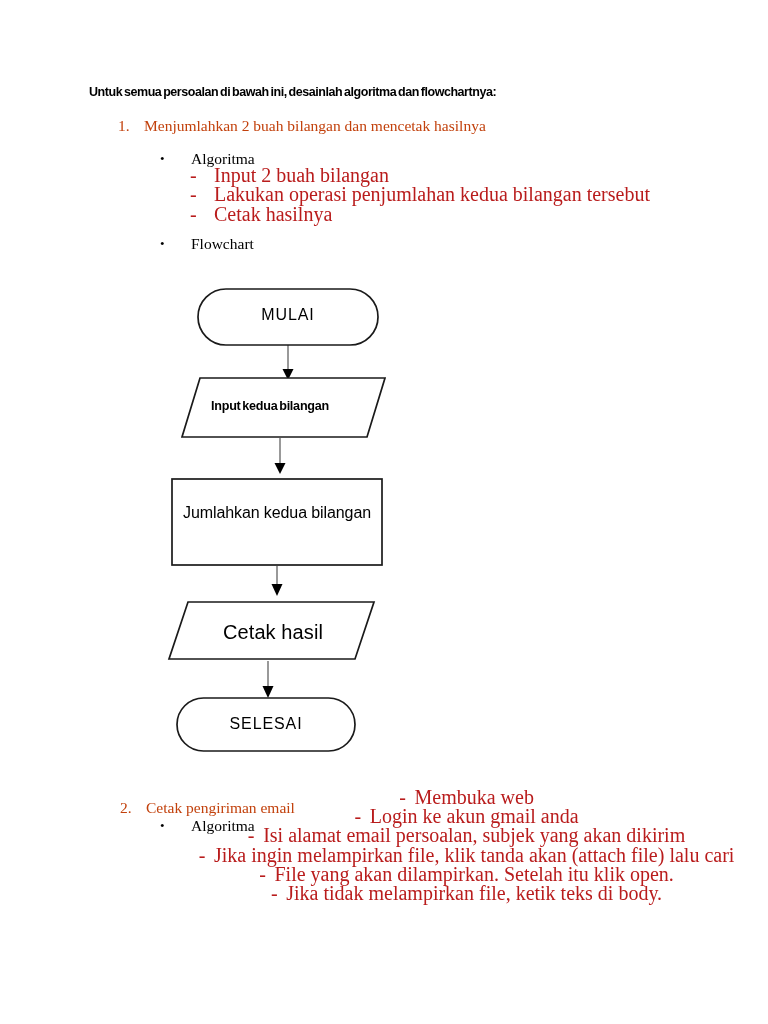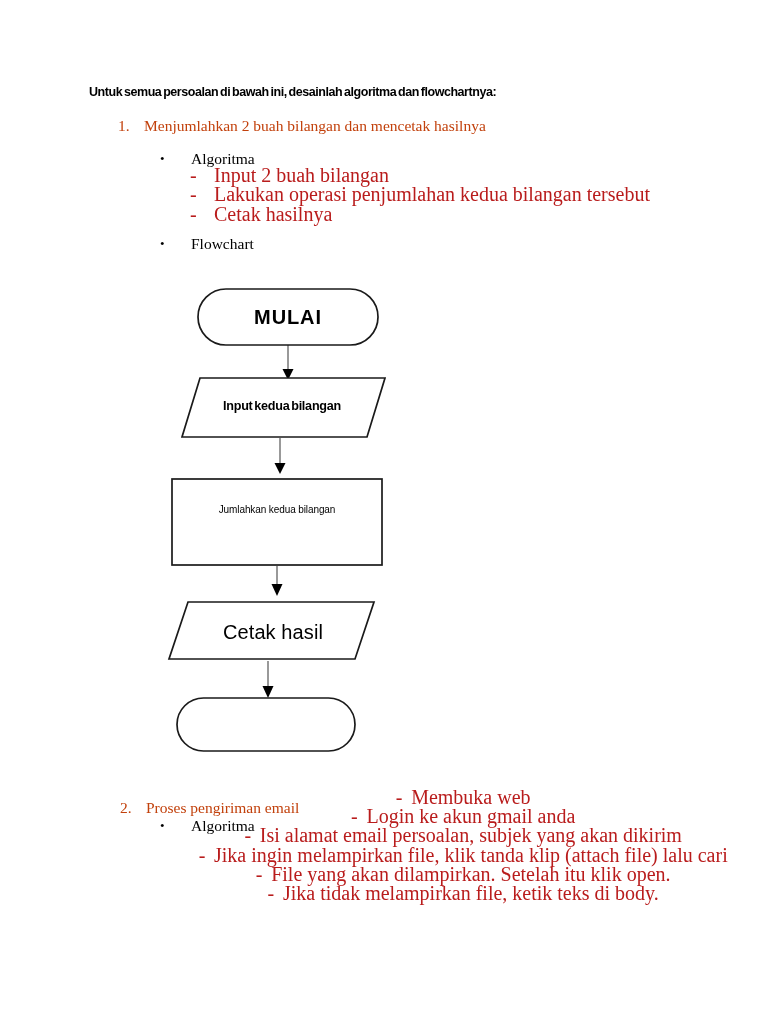--- a/index.html
+++ b/index.html
@@ -88,33 +88,33 @@
   }
   .shape-label {
     position: absolute;
     font-family: "Liberation Sans", sans-serif;
     font-weight: bold;
     color: #000;
     white-space: nowrap;
     text-align: center;
   }
   .lbl-terminator {
-    font-weight: bold;
-    font-size: 20px;
+    font-weight: normal;
+    font-size: 16px;
     letter-spacing: 0.9px;
     text-align: center;
   }
   .lbl-io-small {
     font-size: 12.6px;
     letter-spacing: -0.25px;
     word-spacing: -1.5px;
   }
   .lbl-process {
     font-weight: normal;
-    font-size: 10px;
+    font-size: 16px;
     letter-spacing: -0.1px;
   }
   .lbl-io-big {
     font-weight: normal;
     font-size: 20px;
     letter-spacing: 0.1px;
   }
 </style>
 </head>
 <body>
@@ -169,47 +169,48 @@
 
     <rect x="172" y="479" width="210" height="86" fill="#ffffff" stroke="#1a1a1a" stroke-width="1.7"></rect>
 
     <polygon points="188,602 374,602 355,659 169,659" fill="#ffffff" stroke="#1a1a1a" stroke-width="1.7"></polygon>
 
     <rect x="177" y="698" width="178" height="53" rx="26.5" ry="26.5" fill="#ffffff" stroke="#1a1a1a" stroke-width="1.7"></rect>
   </svg>
 
   <div class="shape-label lbl-terminator" style="left:198px; top:306px; width:180px;">MULAI</div>
 
-  <div class="shape-label lbl-io-small" style="left:192px; top:399px; width:180px;">Input kedua bilangan</div>
+  <div class="shape-label lbl-io-small" style="left:180px; top:399px; width:180px;">Input kedua bilangan</div>
 
   <div class="shape-label lbl-process" style="left:172px; top:504px; width:210px;">Jumlahkan kedua bilangan</div>
 
   <div class="shape-label lbl-io-big" style="left:180px; top:621px; width:186px;">Cetak hasil</div>
 
+  <div class="shape-label lbl-terminator" style="left:177px; top:715px; width:178px;">SELESAI</div>
 
   <div class="num-item" style="left:120px; top:799px;">
-    <span class="num">2.</span><span>Proses pengiriman  email</span>
+    <span class="num">2.</span><span>Cetak pengiriman  email</span>
   </div>
 
   <div class="bullet-row" style="left:160px; top:817px;">
     <span class="dot">•</span><span>Algoritma</span>
   </div>
 
   <div class="dash-list tight" style="left:190px; top:788px;text-align:center;">
     <div class="dash-item">
       <span class="dash">-</span><span>Membuka web</span>
     </div>
     <div class="dash-item">
       <span class="dash">-</span><span>Login ke akun gmail  anda</span>
     </div>
     <div class="dash-item">
       <span class="dash">-</span><span>Isi alamat email persoalan,  subjek yang akan dikirim</span>
     </div>
     <div class="dash-item">
-      <span class="dash">-</span><span>Jika ingin melampirkan file, klik tanda klip (attach file) lalu cari</span>
+      <span class="dash">-</span><span>Jika ingin melampirkan file, klik tanda akan (attach file) lalu cari</span>
     </div>
     <div class="dash-item">
       <span class="dash">-</span><span>File yang akan dilampirkan.  Setelah itu klik open.</span>
     </div>
     <div class="dash-item">
       <span class="dash">-</span><span>Jika tidak melampirkan file, ketik teks di body.</span>
     </div>
   </div>
 
 </div>

